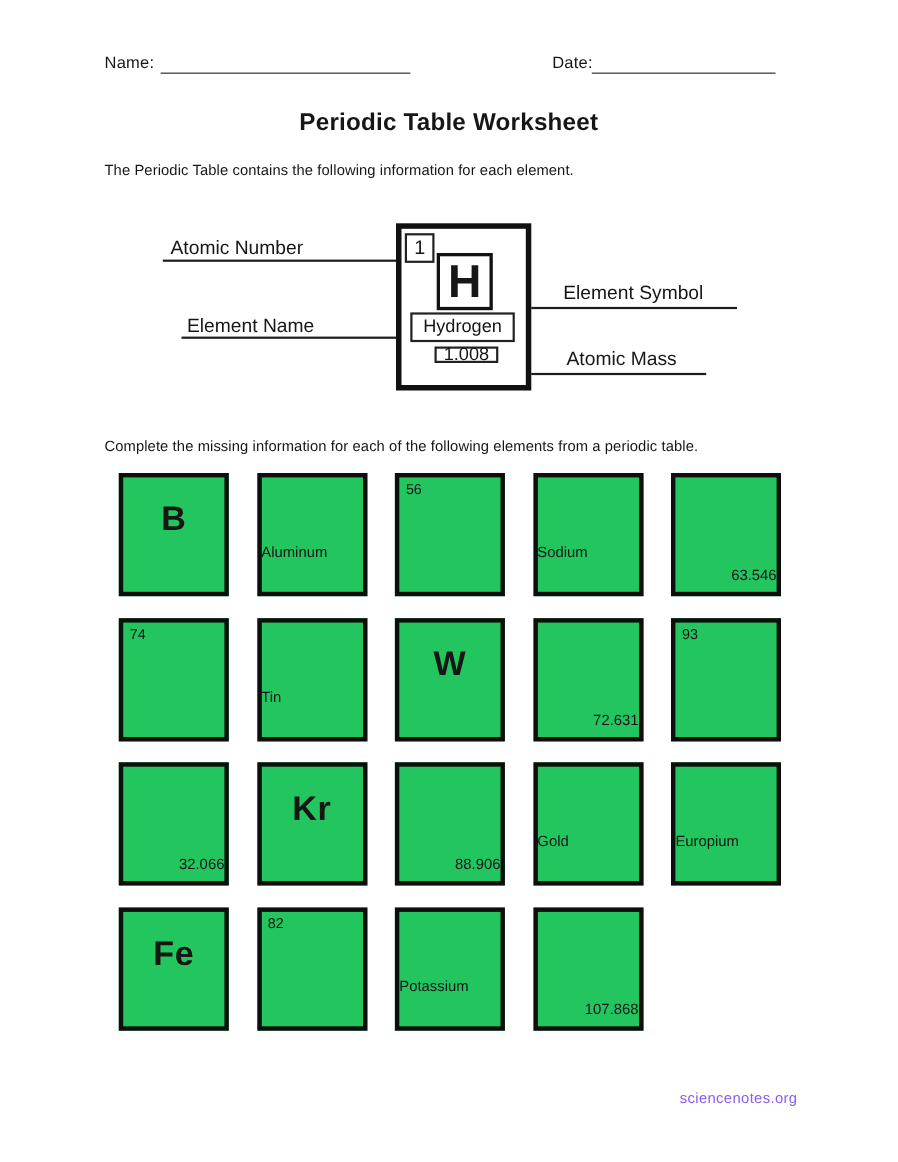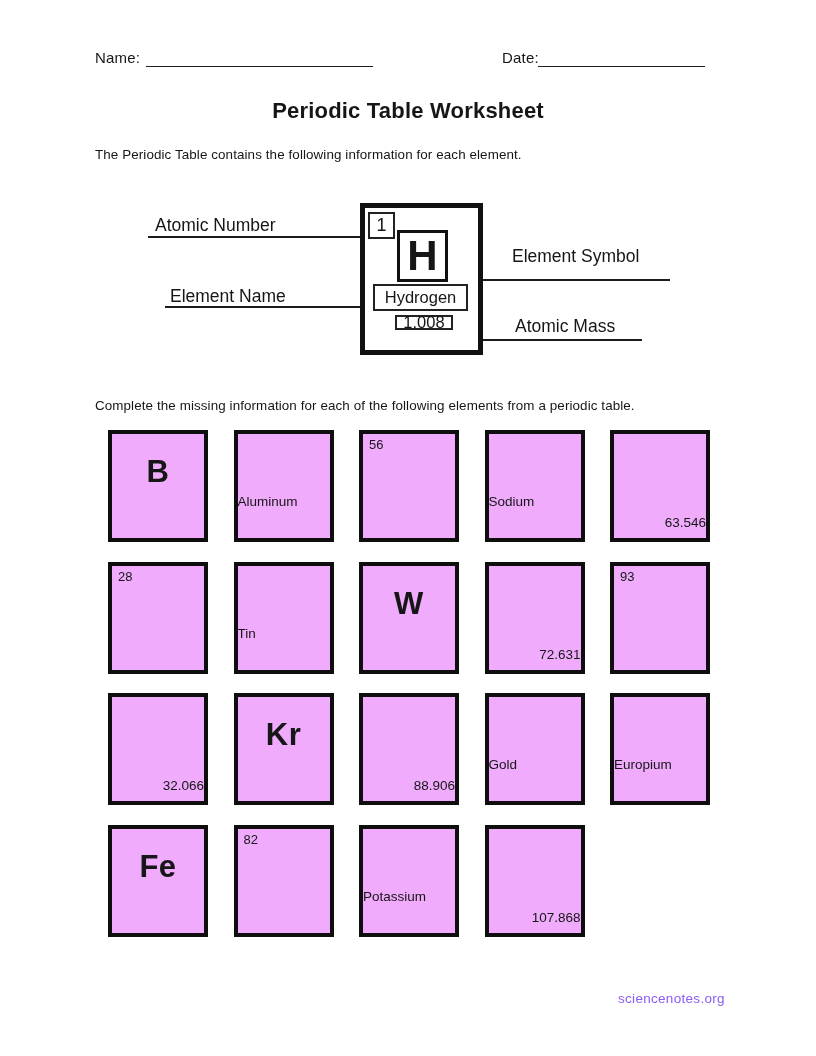--- a/index.html
+++ b/index.html
@@ -34,21 +34,21 @@
 
   
   .grid {
     left: 108px; top: 430px;
     display: grid;
     grid-template-columns: repeat(5, 100px);
     column-gap: 25.5px;
     grid-template-rows: repeat(4, 112px);
     row-gap: 19.5px;
   }
-  .cell { border: 4.5px solid #0e0e0e; background: #f0abfc; position: relative;
+  .cell { border: 4.5px solid #0e0e0e; background: #22c55e; position: relative;
           box-sizing: border-box; }
   .cell span { position: absolute; display: block; }
   .cell .symbol { top: 20px; left: 0; width: 100%; text-align: center;
                   font-size: 31px; font-weight: bold; letter-spacing: 0.5px; }
   .cell .name   { top: 60px; left: 0; width: 100%; text-align: left;
                   font-size: 13.5px; }
   .cell .number { top: 3px; left: 6px; font-size: 13px; }
   .cell .mass   { top: 81px; left: 0; width: 100%; text-align: right;
                   font-size: 13.5px; }
 
@@ -68,21 +68,21 @@
 
 <div>
 
   <div class="abs dline" style="left:148px; top:236px; width:222px"></div>
   <div class="abs dline" style="left:165px; top:306px; width:210px"></div>
   <div class="abs dline" style="left:480px; top:279px; width:190px"></div>
   <div class="abs dline" style="left:480px; top:339px; width:162px"></div>
 
   <div class="abs dlabel" style="left:155px; top:215px">Atomic Number</div>
   <div class="abs dlabel" style="left:170px; top:286px">Element Name</div>
-  <div class="abs dlabel" style="left:512px; top:246px">Element Symbol</div>
+  <div class="abs dlabel" style="left:512px; top:256px">Element Symbol</div>
   <div class="abs dlabel" style="left:515px; top:316px">Atomic Mass</div>
 
   <div class="abs exbox" style="left:360px; top:203px; width:123px; height:152px"></div>
   <div class="abs subbox num-box" style="left:368px; top:212px; width:27px; height:27px">
     <span>1</span>
   </div>
   <div class="abs subbox sym-box" style="left:397px; top:230px; width:51px; height:52px">
     <span>H</span>
   </div>
   <div class="abs subbox name-box" style="left:373px; top:284px; width:95px; height:27px">
@@ -106,21 +106,21 @@
     <span class="number">56</span>
     </div>
   <div class="cell">
     <span class="name">Sodium</span>
     </div>
 
   <div class="cell">
     <span class="mass">63.546</span>
     </div>
   <div class="cell">
-    <span class="number">28</span>
+    <span class="number">74</span>
     </div>
   <div class="cell">
     <span class="name">Tin</span>
     </div>
   <div class="cell">
     <span class="symbol">W</span>
     </div>
   <div class="cell">
     <span class="mass">72.631</span>
     </div>

